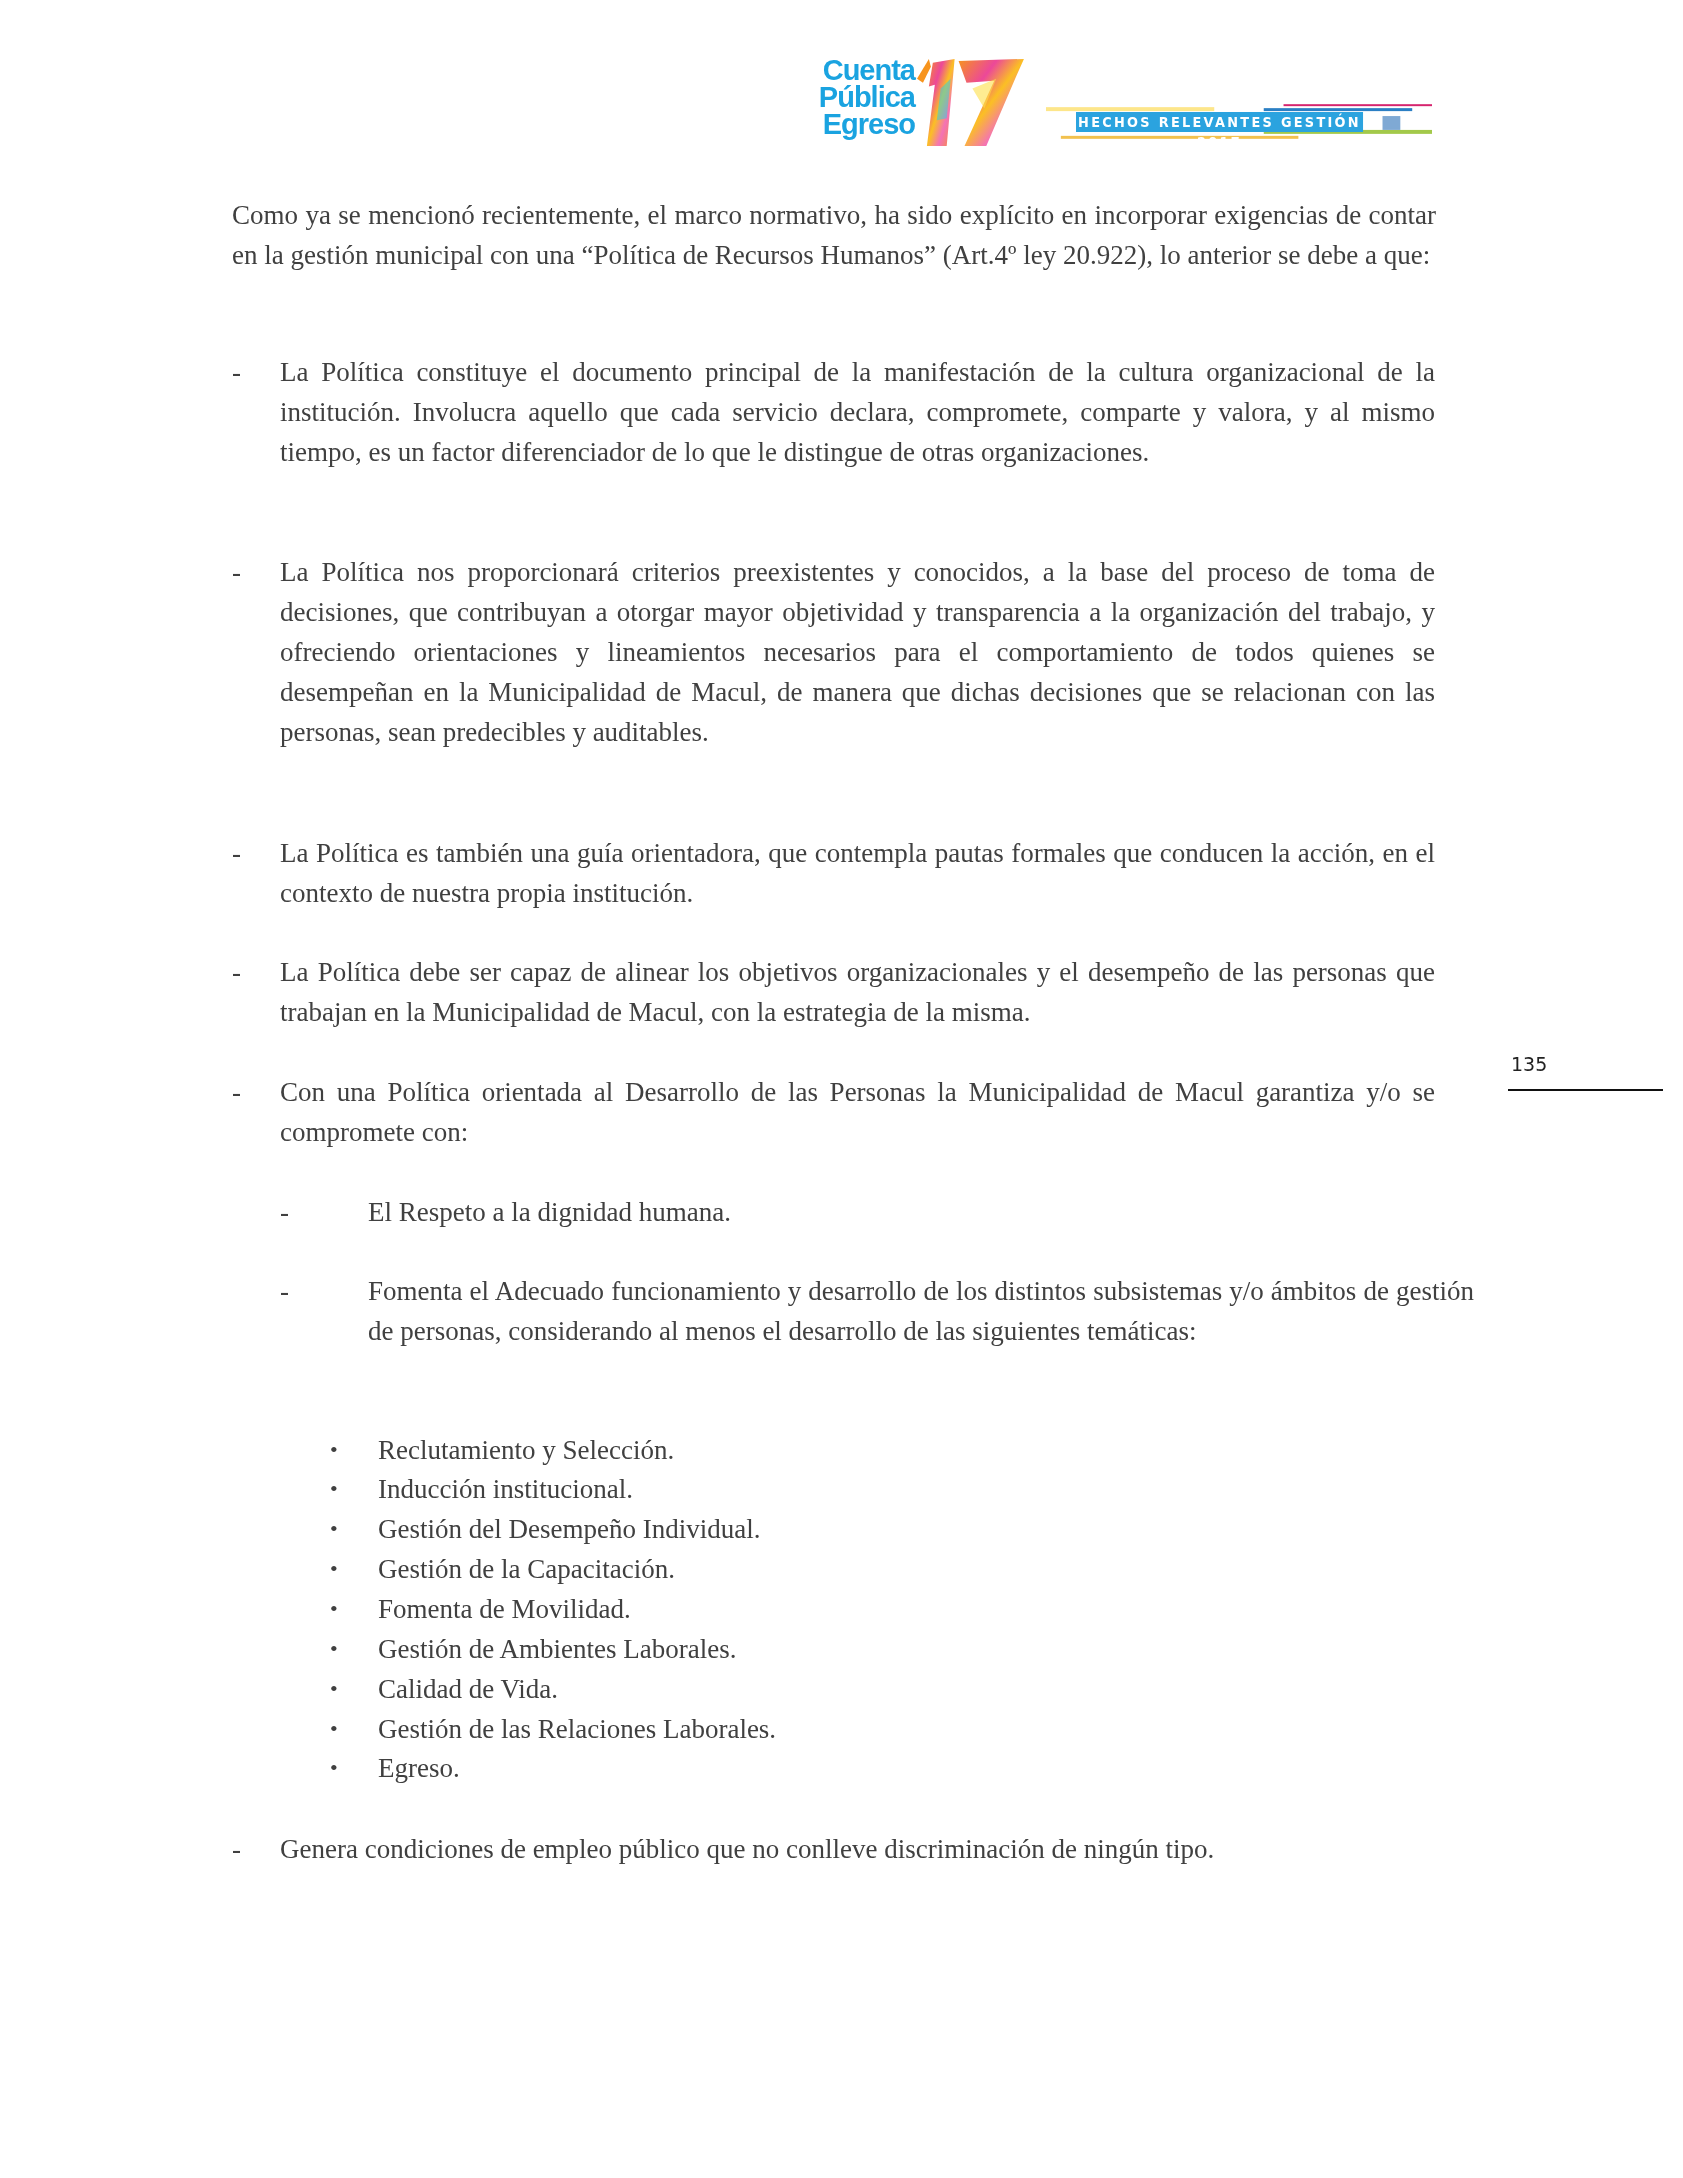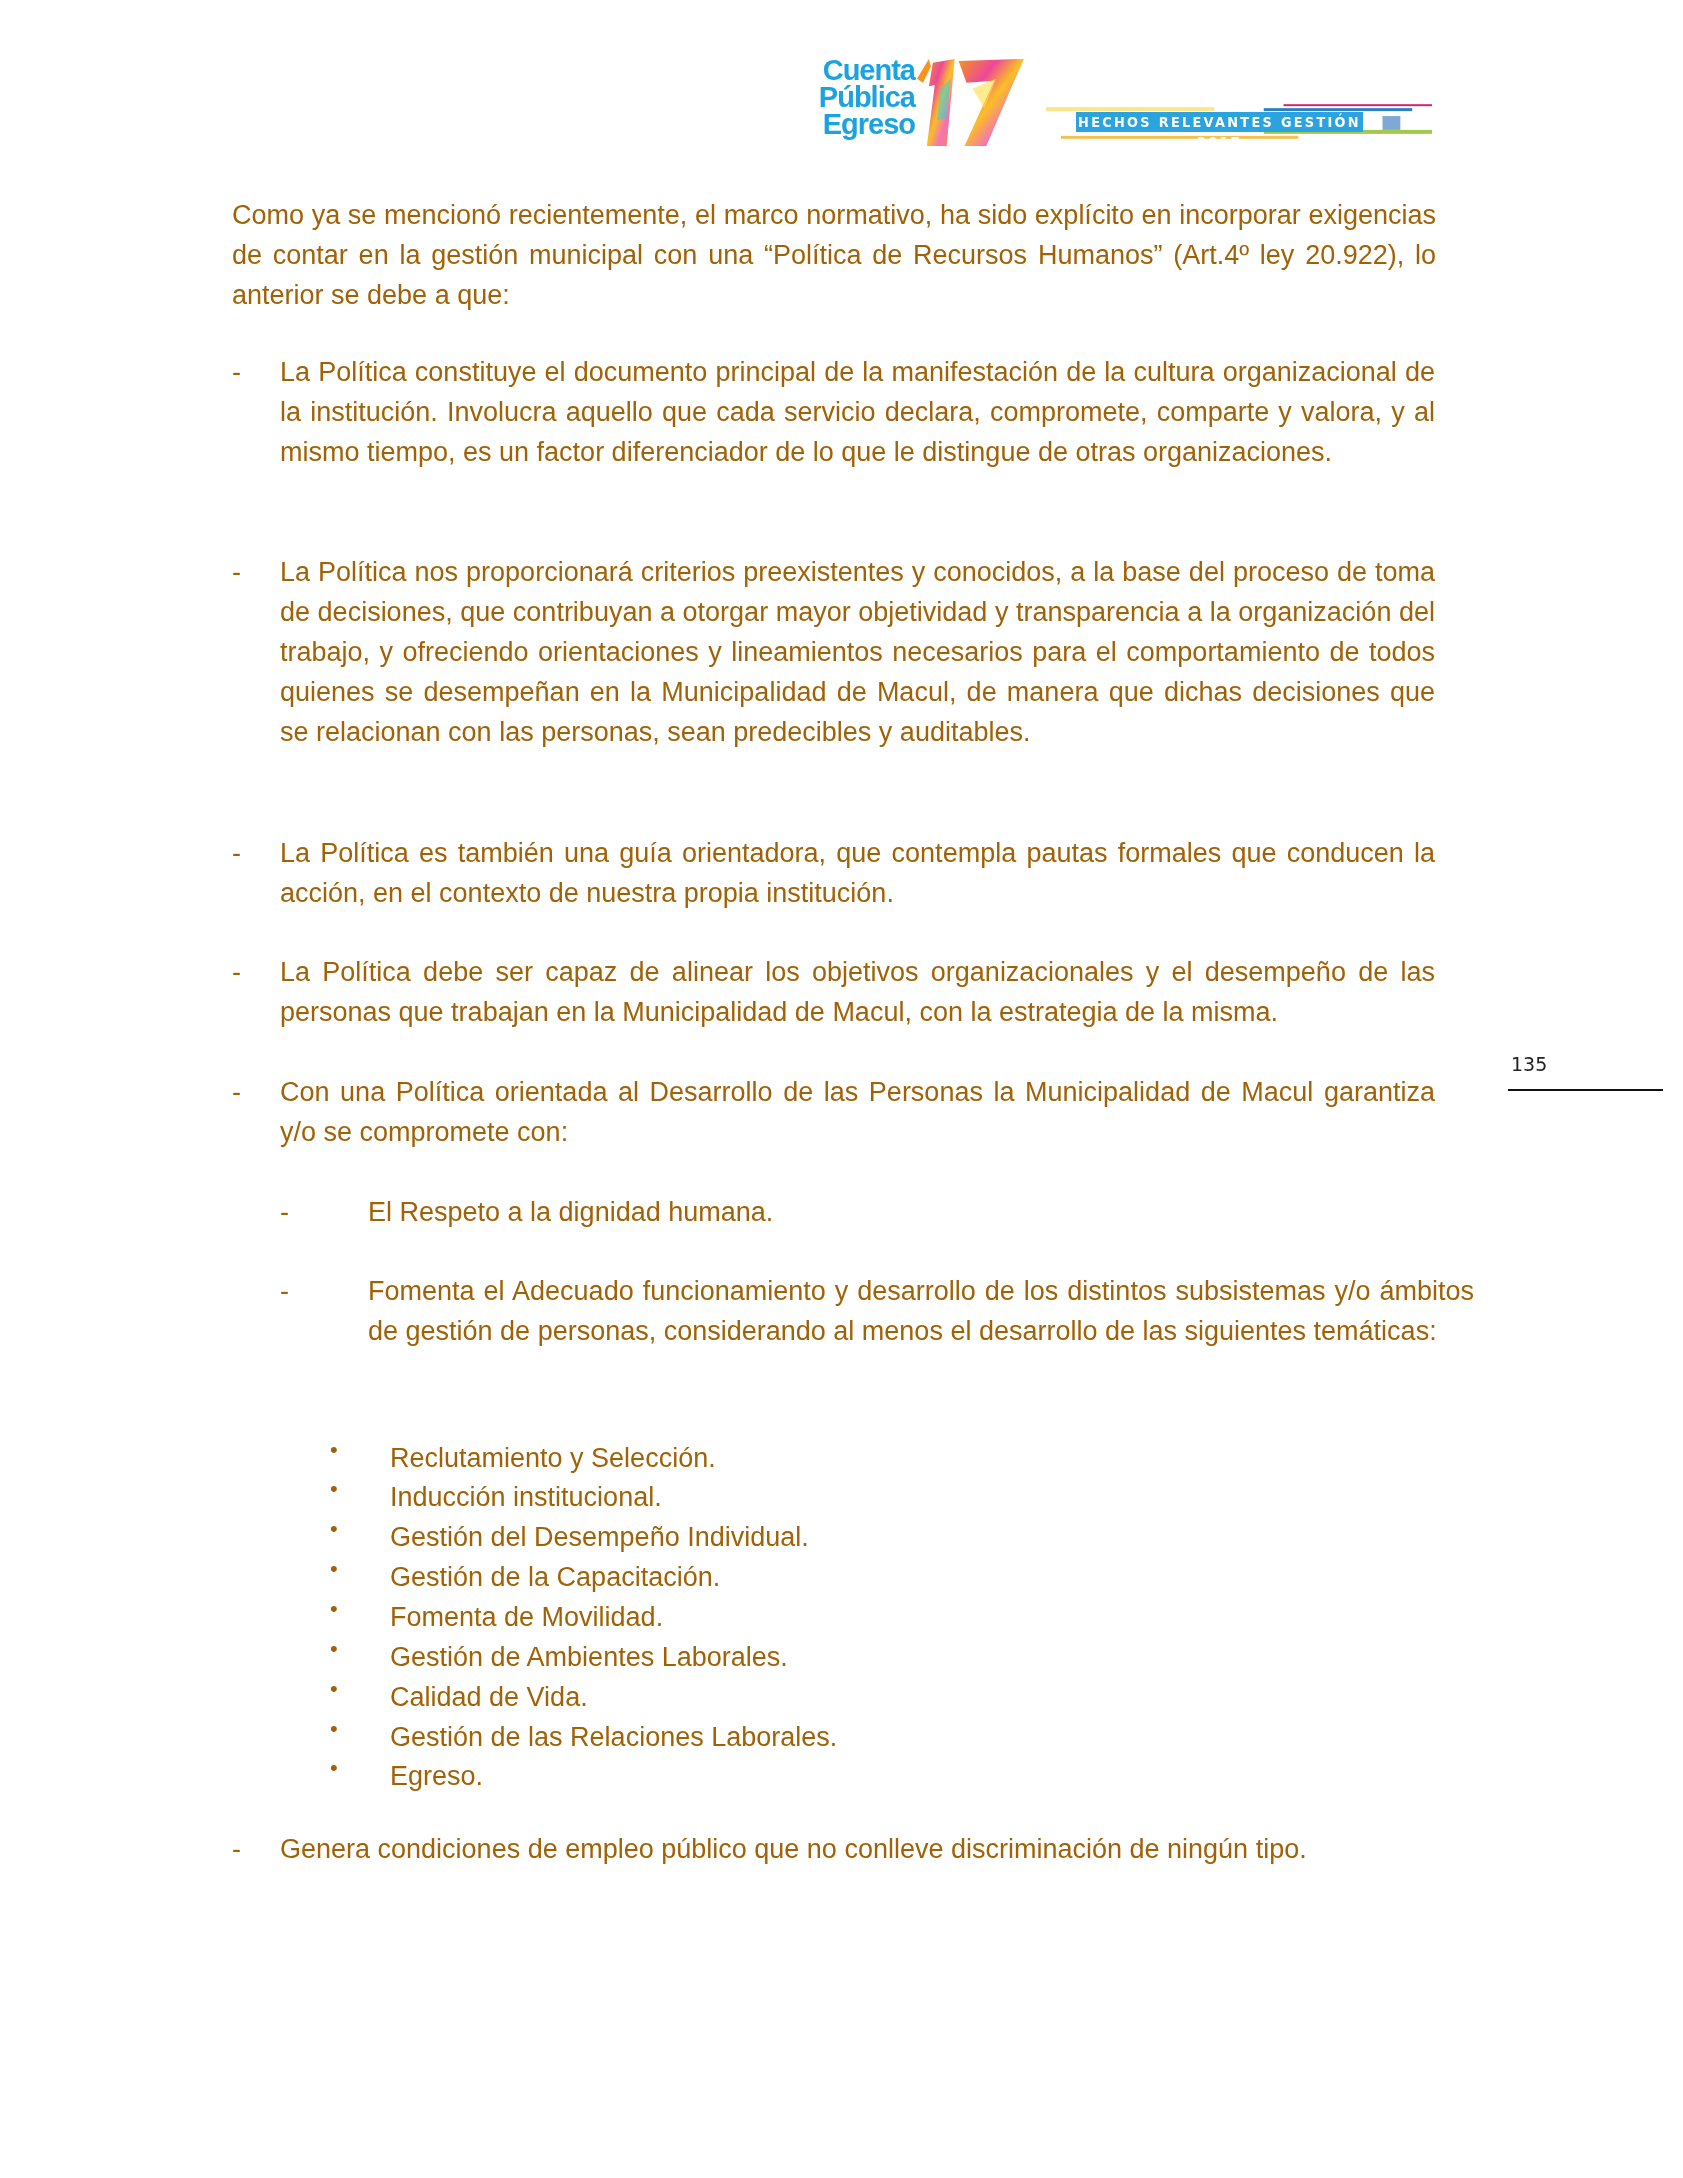--- a/index.html
+++ b/index.html
@@ -13,29 +13,29 @@
                font-weight: bold; color: #1aa3e0; font-size: 29px;
                line-height: 27px; text-align: right; width: 139px; letter-spacing: -1px; }
   .logo-17 { position: absolute; left: 131px; top: -8px; width: 119px; height: 99px; }
   .banner { left: 1046px; top: 102px; width: 386px; height: 40px; }
   .banner-text { position: absolute; left: 30px; top: 10px; height: 20px; width: 312px;
                  background: #2ba3df; color: #ffffff; font-family: "DejaVu Sans", sans-serif;
                  font-weight: bold; font-size: 14px; letter-spacing: 2.5px; line-height: 20px;
                  text-align: center; transform: scaleX(0.92); transform-origin: left; }
 
   
-  .txt { font-family: Liberation Sans, sans-serif; font-size: 27px; line-height: 40px;
-         color: #a16207; }
+  .txt { font-family: Liberation Serif, serif; font-size: 27px; line-height: 40px;
+         color: #404040; }
   .para { left: 232px; width: 1204px; text-align: justify; }
   .dash { left: 232px; width: 20px; }
   .item { left: 280px; width: 1155px; text-align: justify; }
   .dash2 { left: 280px; width: 20px; }
   .item2 { left: 330px; width: 1106px; text-align: justify; margin-left: 38px; }
   .bullet { left: 330px; width: 20px; font-size: 22px; }
-  .li { left: 390px; width: 891px; margin-top: 8px; }
+  .li { left: 378px; width: 891px; }
 
   .pagenum { left: 1511px; top: 1053px; font-family: "DejaVu Sans", sans-serif; font-size: 19px;
              color: #222; text-align: center; }
   .pageline { left: 1508px; top: 1089px; width: 155px; height: 2px; background: #111; }
 </style>
 </head>
 <body>
 
 <div class="abs logo">
   <div class="logo-text">

